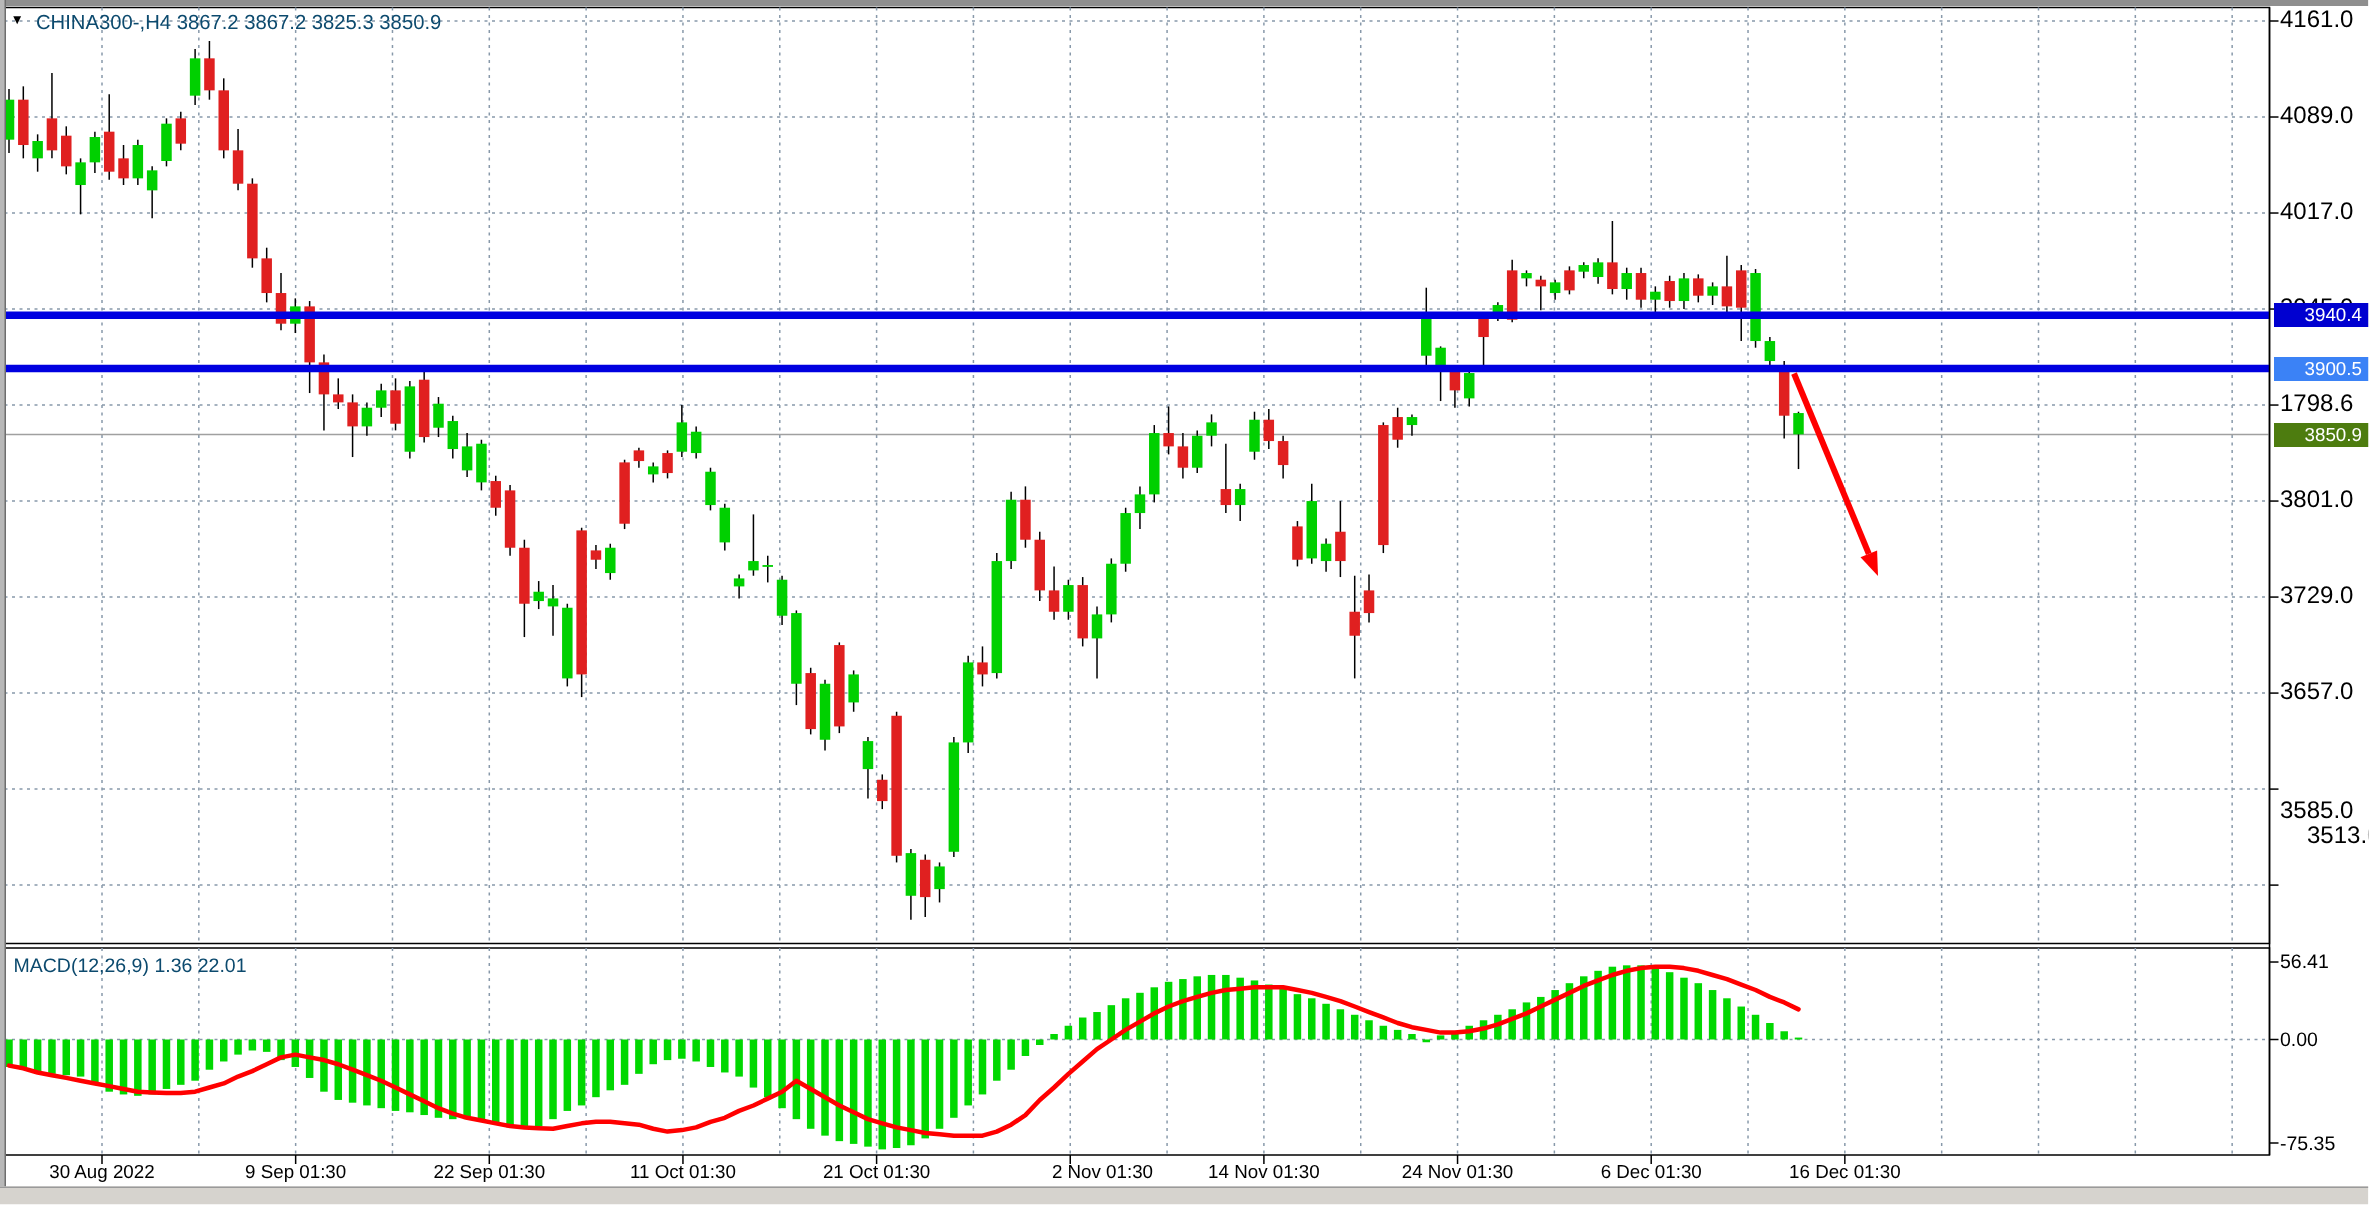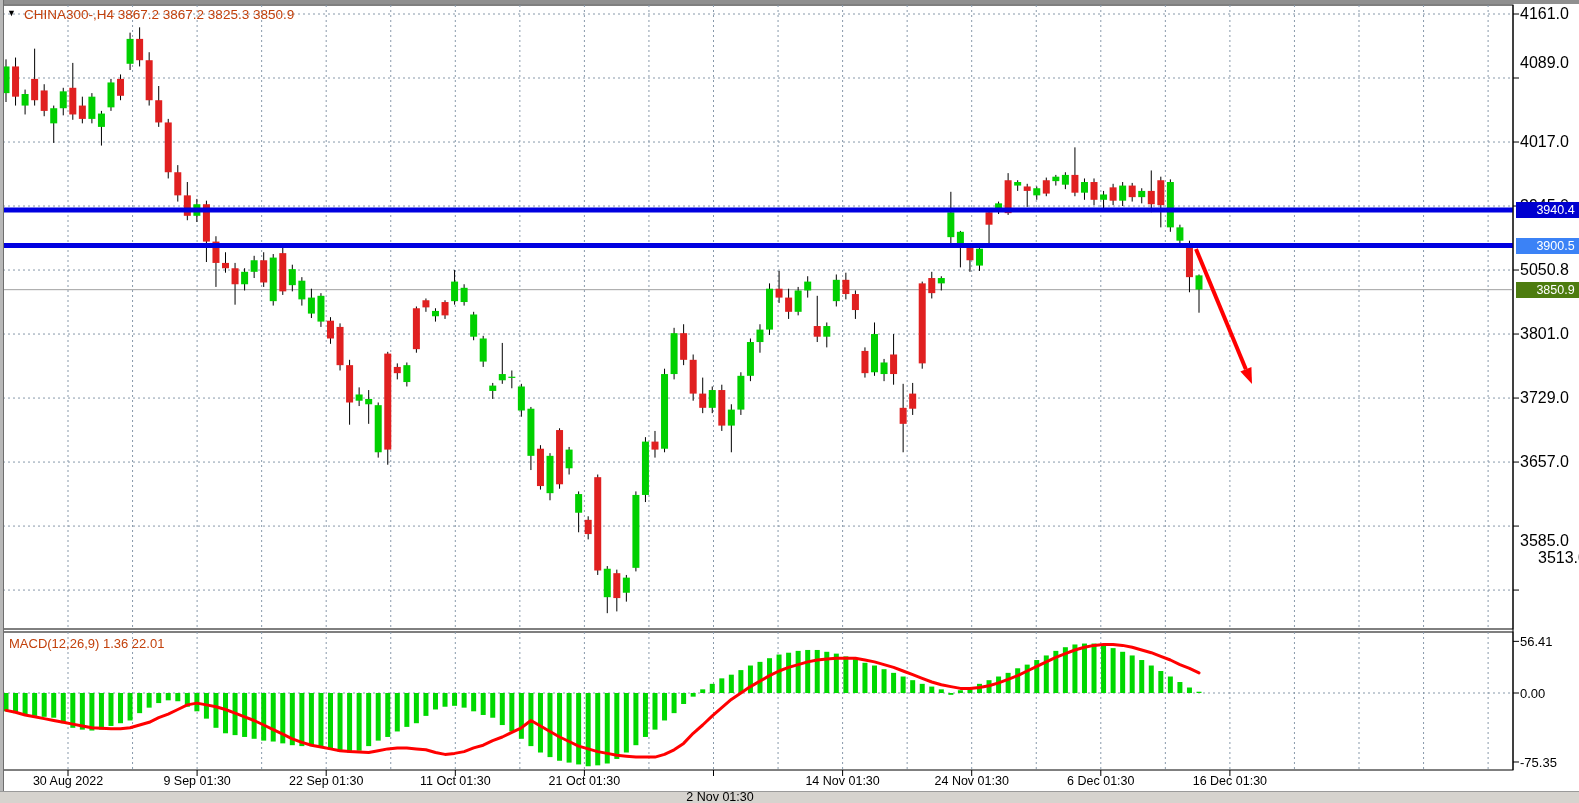--- a/index.html
+++ b/index.html
@@ -1,18 +1,18 @@
 <!DOCTYPE html>
 <html><head>
 <meta charset="utf-8">
 <style>
   html,body{margin:0;padding:0;background:#fff;font-family:"Liberation Sans",sans-serif;}
   #screen{position:relative;width:1579px;height:803px;background:#ffffff;overflow:hidden;}
   #chart-svg{position:absolute;left:0;top:0;}
-  .overlay{position:absolute;color:#c2410c;white-space:nowrap;}
+  .overlay{position:absolute;color:#0c4a6e;white-space:nowrap;}
   #title-bar{left:24px;top:7px;font-size:13.5px;}
   #title-triangle{left:7px;top:8px;font-size:9px;color:#000;}
   #macd-label{left:9px;top:636px;font-size:13px;}
   .price-label{position:absolute;left:1520px;font-size:16px;transform:translateY(-50%);}
   .macd-axis-label{position:absolute;left:1520px;font-size:13px;transform:translateY(-50%);}
   .time-label{position:absolute;top:774px;font-size:12.5px;transform:translateX(-50%);}
   .badge{position:absolute;left:1516px;width:79px;height:16px;line-height:16px;
          text-align:center;color:#fff;font-size:12.5px;transform:translateY(-50%);}
   .frame-top{position:absolute;left:0;top:0;width:1579px;height:4px;background:#8f8f8f;}
   .frame-left{position:absolute;left:0;top:0;width:3px;height:791px;background:#b8b8b8;border-right:1px solid #6e6e6e;}
@@ -505,39 +505,39 @@
   <div class="frame-left"></div>
   <div class="frame-bottom"></div>
 
   <span id="title-triangle" class="overlay">▼</span>
   <div id="title-bar" class="overlay">CHINA300-,H4  3867.2 3867.2 3825.3 3850.9</div>
 
   <div id="macd-label" class="overlay">MACD(12,26,9) 1.36 22.01</div>
 
   <div id="labels-layer">
       <div class="price-label" style="top: 14px;">4161.0</div>
-      <div class="price-label" style="top: 63px;">4089.0</div>
+      <div class="price-label" style="top: 78px;">4089.0</div>
       <div class="price-label" style="top: 142.016px;">4017.0</div>
       <div class="price-label" style="top: 206.024px;">3945.0</div>
-      <div class="price-label" style="top: 270.032px;">5050.8</div>
+      <div class="price-label" style="top: 270.032px;">1798.6</div>
       <div class="price-label" style="top: 334.04px;">3801.0</div>
       <div class="price-label" style="top: 398.048px;">3729.0</div>
       <div class="price-label" style="top: 462.056px;">3657.0</div>
       <div class="price-label" style="top: 541px;">3585.0</div>
       <div class="price-label" style="top: 558px; margin-left: 18px;">3513.0</div>
       <div class="badge" style="top: 210.113px; background: rgb(0, 0, 208);">3940.4</div>
       <div class="badge" style="top: 245.584px; background: #3b82f6;">3900.5</div>
       <div class="badge" style="top: 289.679px; background: #4d7c0f;">3850.9</div>
       <div class="macd-axis-label" style="top: 641.345px;">56.41</div>
       <div class="macd-axis-label" style="top: 693px;">0.00</div>
       <div class="macd-axis-label" style="top: 761.998px;">-75.35</div>
       <div class="time-label" style="left: 68px;">30 Aug 2022</div>
       <div class="time-label" style="left: 197.1px;">9 Sep 01:30</div>
       <div class="time-label" style="left: 326.2px;">22 Sep 01:30</div>
       <div class="time-label" style="left: 455.3px;">11 Oct 01:30</div>
       <div class="time-label" style="left: 584.4px;">21 Oct 01:30</div>
-      <div class="time-label" style="left: 720px; margin-top: 16px;">2 Nov 01:30</div>
+      <div class="time-label" style="left: 735px;">2 Nov 01:30</div>
       <div class="time-label" style="left: 842.6px;">14 Nov 01:30</div>
       <div class="time-label" style="left: 971.7px;">24 Nov 01:30</div>
       <div class="time-label" style="left: 1100.8px;">6 Dec 01:30</div>
       <div class="time-label" style="left: 1229.9px; text-align: center;">16 Dec 01:30</div>
     </div>
 </div>
 
 </body></html>

